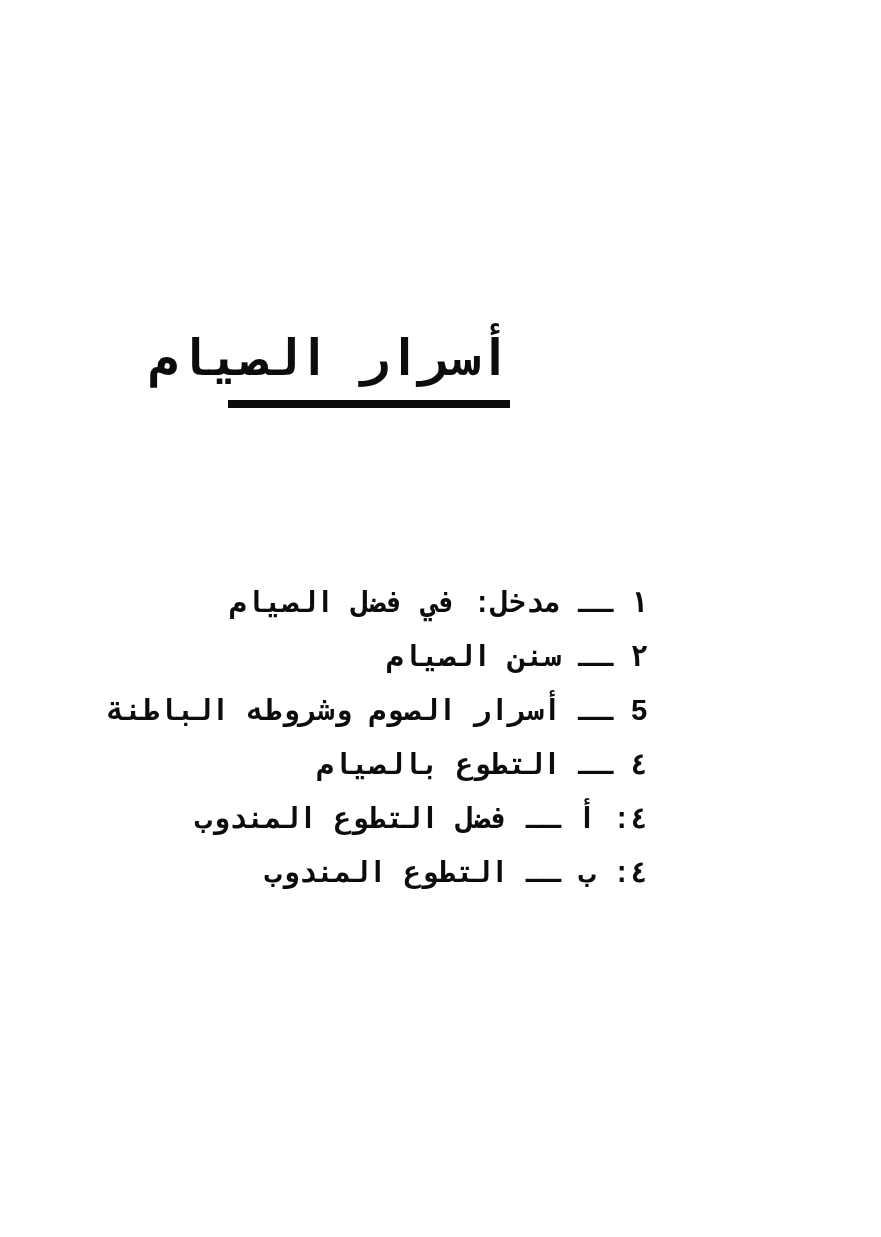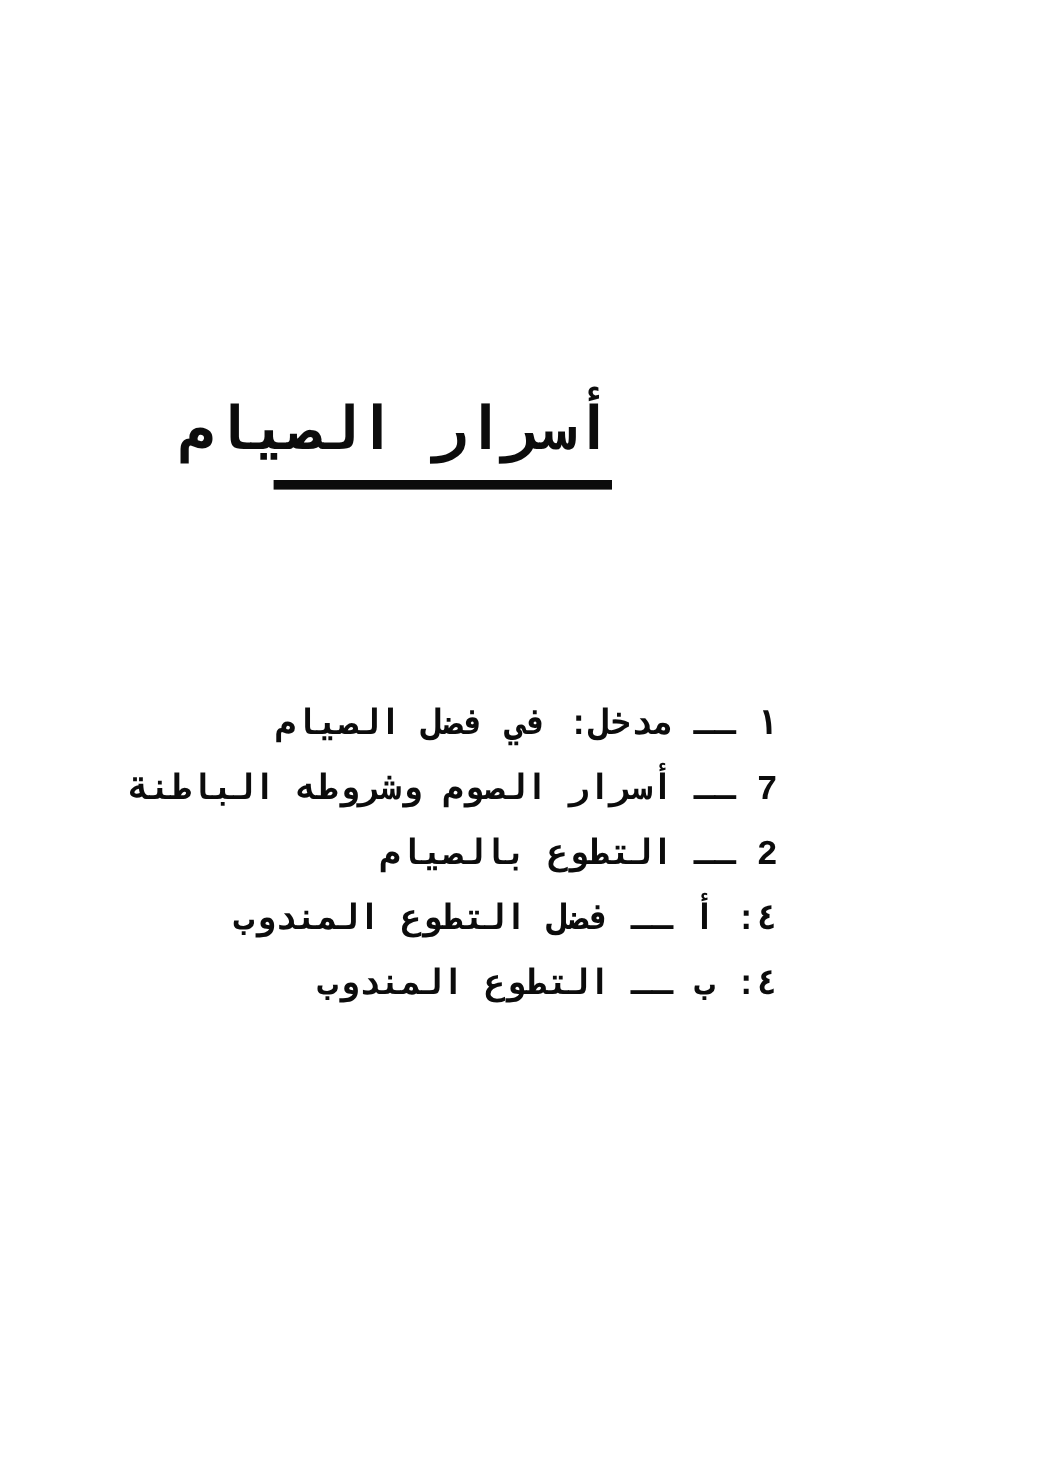--- a/index.html
+++ b/index.html
@@ -56,19 +56,20 @@
 
 <div class="page">
 
   <header class="title-block">
     <h1 class="title">أسرار الصيام</h1>
     <div class="title-underline"></div>
   </header>
 
   <main class="toc">
     <div class="toc-item">١ ــ مدخل: في فضل الصيام</div>
-    <div class="toc-item">7 ــ أسرار الصوم وشروطه الباطنة</div>
-    <div class="toc-item">2 ــ التطوع بالصيام</div>
+    <div class="toc-item">٢ ــ سنن الصيام</div>
+    <div class="toc-item">5 ــ أسرار الصوم وشروطه الباطنة</div>
+    <div class="toc-item">٤ ــ التطوع بالصيام</div>
     <div class="toc-item">٤: أ ــ فضل التطوع المندوب</div>
     <div class="toc-item">٤: ب ــ التطوع المندوب</div>
   </main>
 
 </div>
 
 </body></html>

